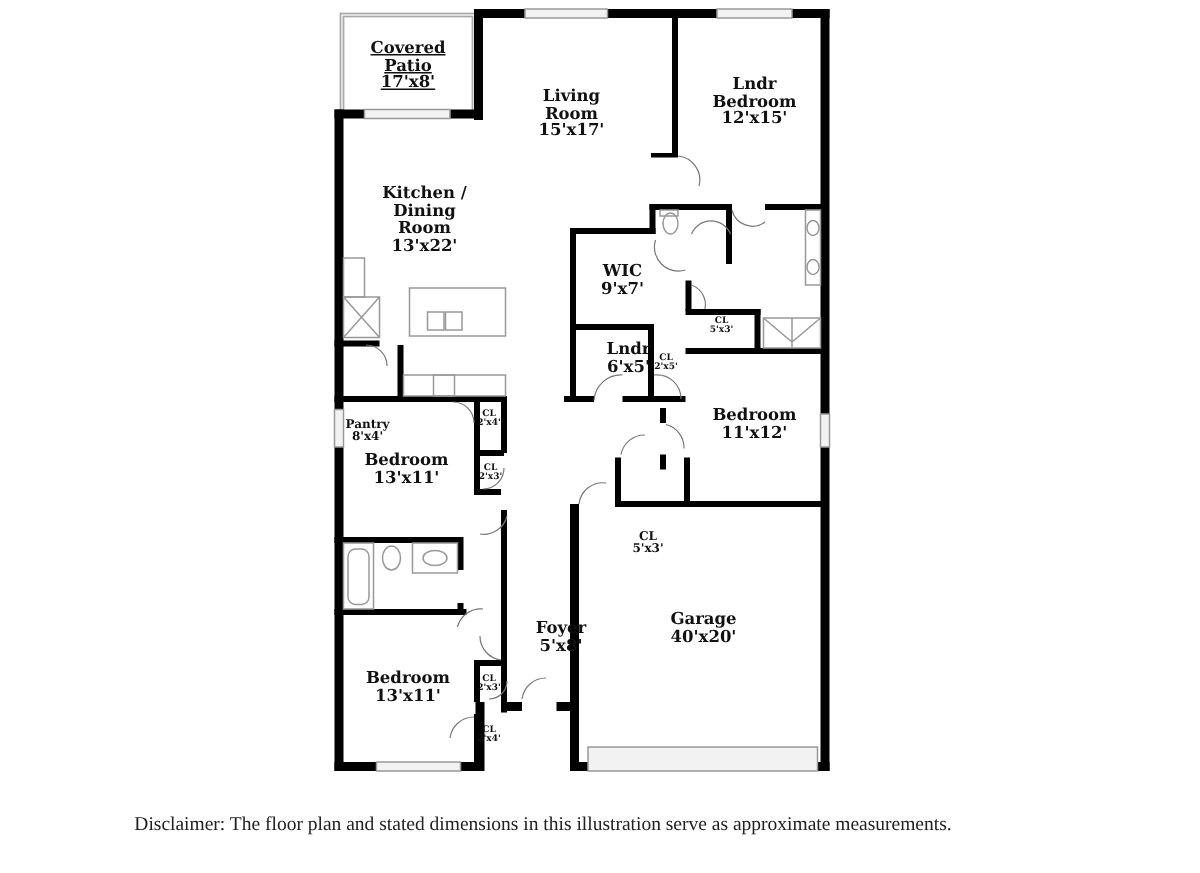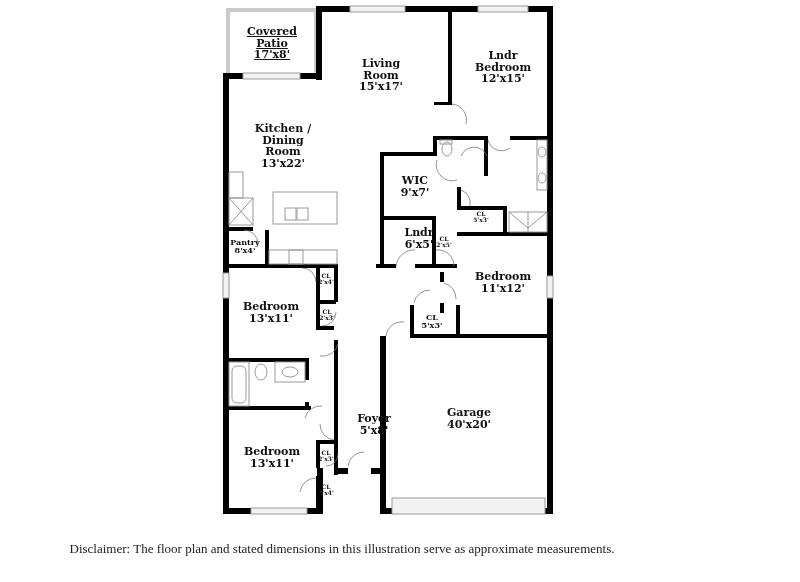--- a/index.html
+++ b/index.html
@@ -1,23 +1,23 @@
 <!DOCTYPE html>
 <html><head>
   <meta charset="utf-8">
   <style>
     html, body { margin: 0; padding: 0; background: #ffffff; }
     body { width: 800px; height: 582px; position: relative; overflow: hidden; font-family: "DejaVu Serif", serif; }
     #plan { position: absolute; left: 0; top: 0; width: 800px; height: 530px; }
     .label { position: absolute; text-align: center; font-family: "DejaVu Serif", serif; font-weight: bold; color: #111; line-height: 1.05; transform: translateX(-50%); white-space: nowrap; }
     .label span { display: block; }
     .lg { font-size: 11px; }
-    .sm { font-size: 8px; }
+    .sm { font-size: 8px; margin-top: 40px; }
     .xs { font-size: 6px; }
-    .disclaimer { position: absolute; left: 0; top: 541px; width: 684px; text-align: center; font-family: "Liberation Serif", serif; font-size: 13px; color: #222; line-height: 16px; }
+    .disclaimer { position: absolute; left: 0; top: 541px; width: 684px; text-align: center; font-family: "Liberation Serif", serif; font-size: 13px; color: #222; line-height: 16px; padding-left: 20px; }
     .disclaimer span { display: block; }
   </style>
 </head>
 <body>
 
 <svg id="plan" viewBox="0 0 800 530" xmlns="http://www.w3.org/2000/svg">
 
   <g fill="none" stroke="#aaa" stroke-width="1.2">
     <rect x="227" y="9" width="90" height="67"></rect>
     <rect x="229" y="11" width="86" height="63"></rect>

